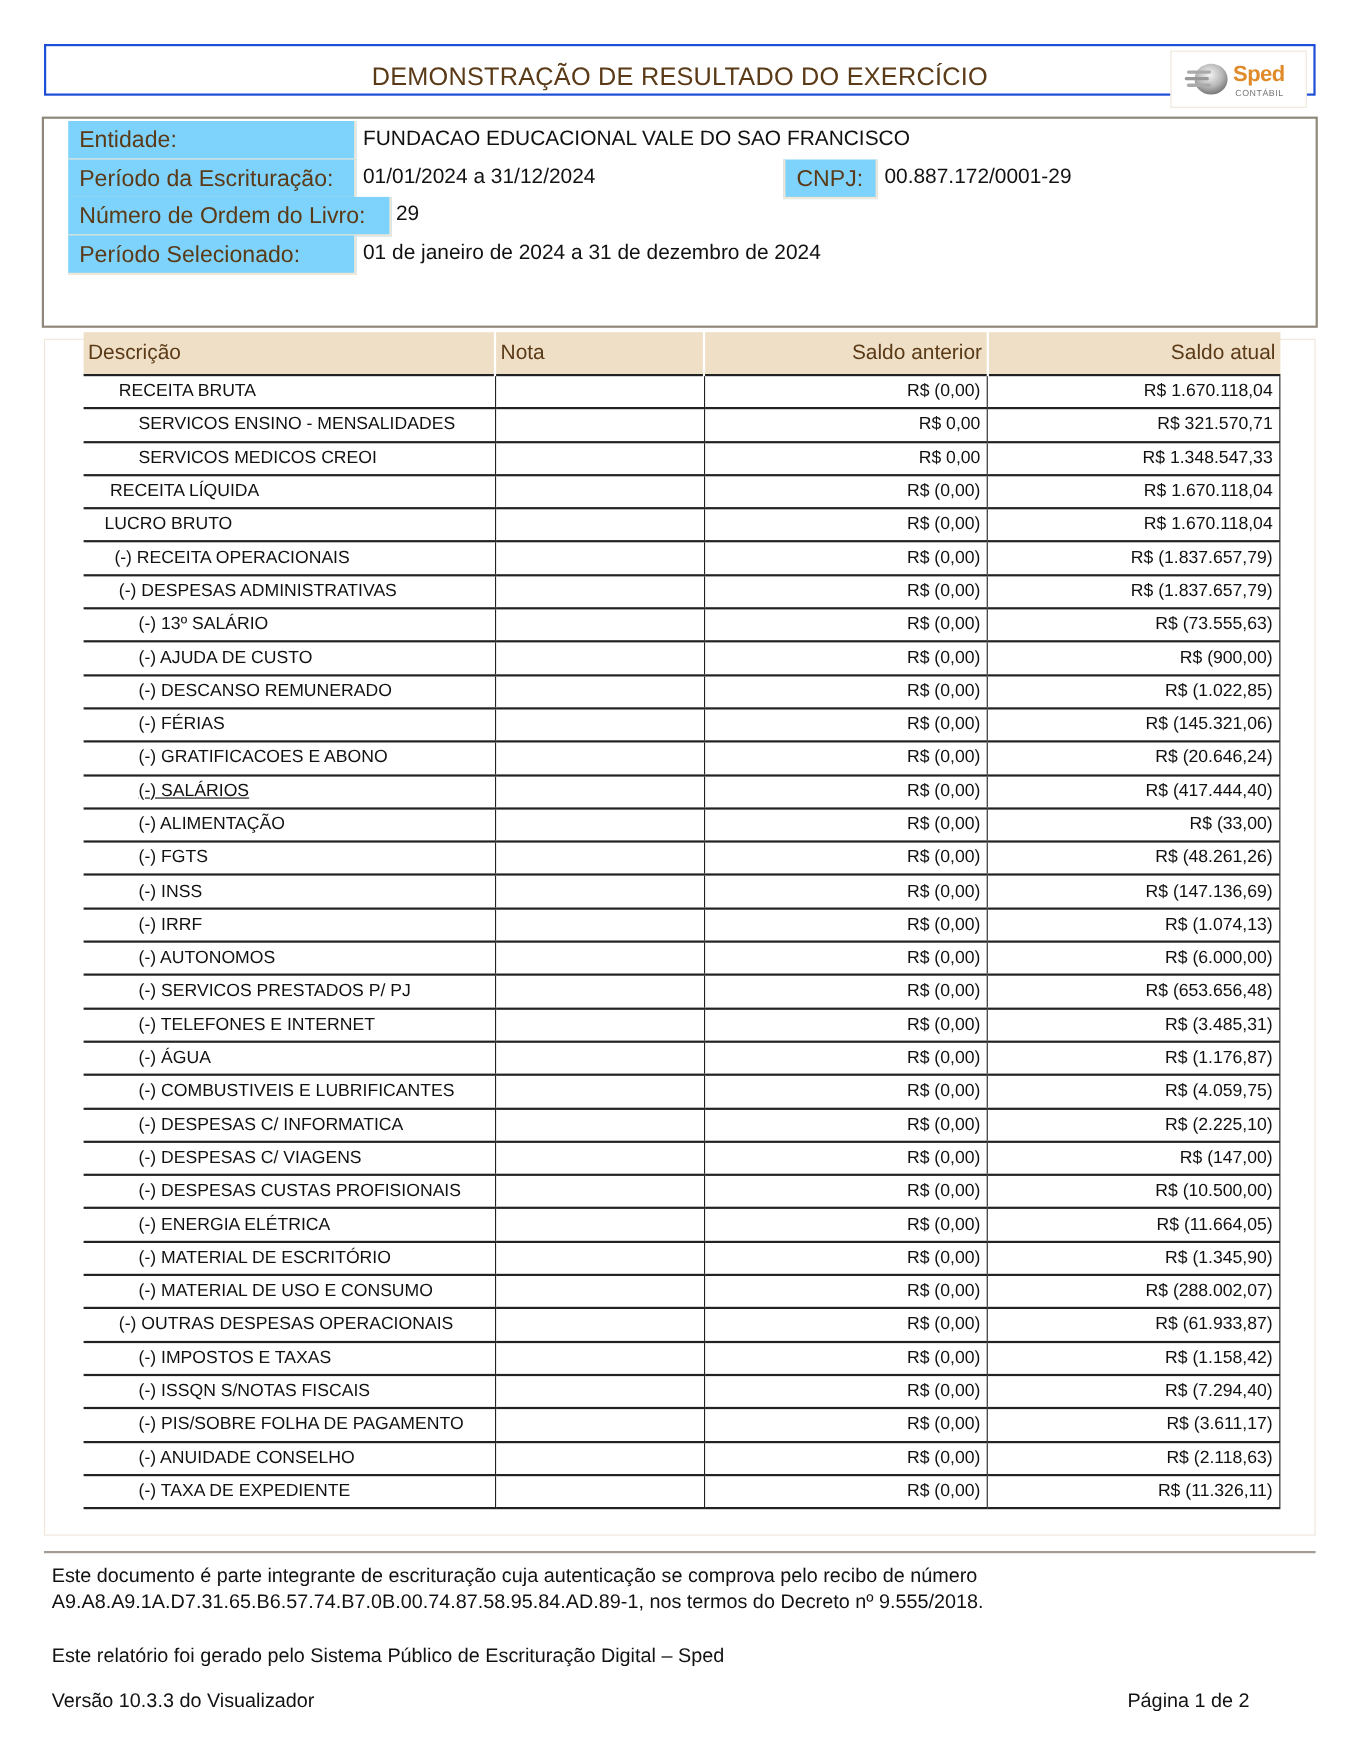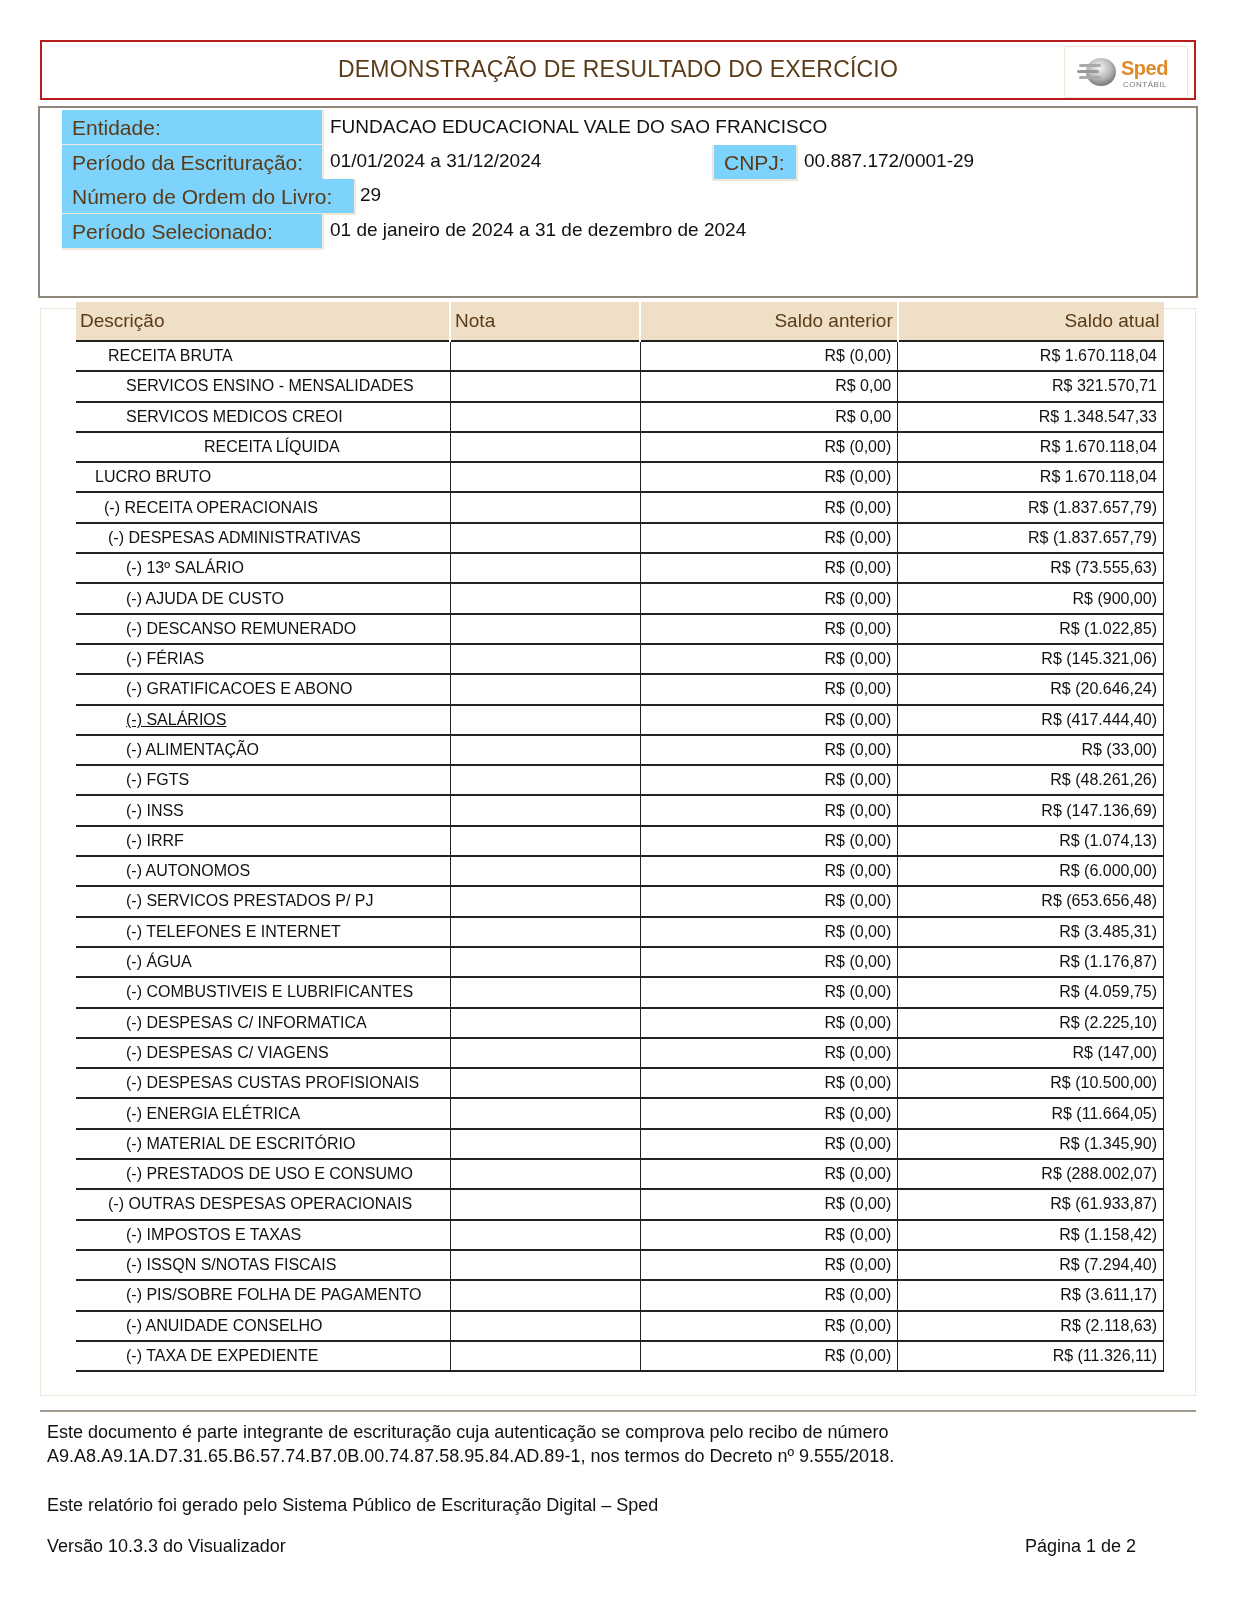--- a/index.html
+++ b/index.html
@@ -1,19 +1,19 @@
 <!DOCTYPE html>
 <html><head>
 <meta charset="utf-8">
 <style>
   html, body { margin:0; padding:0; background:#ffffff; }
   body { width:1236px; height:1600px; position:relative; overflow:hidden;
          font-family:"Liberation Sans", sans-serif; color:#111; }
-  .title-box { position:absolute; left:40px; top:40px; width:1156px; height:60px;
-               border:2px solid #b91c1c; box-sizing:border-box; }
+  .title-box { position:absolute; left:40px; top:40px; width:1156px; height:47px;
+               border:2px solid #1d4ed8; box-sizing:border-box; }
   .title { position:absolute; left:0; right:0; top:14px; text-align:center;
            font-size:23px; color:#5a3a17; letter-spacing:0.2px; }
   .logo { position:absolute; right:6px; top:4px; width:122px; height:50px;
           border:1px solid #efe6d8; background:#fff; }
   .logo .sphere { position:absolute; left:10px; top:10px; width:44px; height:30px; }
   .logo .sped { position:absolute; left:56px; top:10px; font-size:20px; color:#e08a2a;
                 font-weight:bold; letter-spacing:-0.5px; }
   .logo .contabil { position:absolute; left:58px; top:33px; font-size:8px; color:#777; letter-spacing:0.5px; }
 
   .info-box { position:absolute; left:38px; top:106px; width:1160px; height:192px;
@@ -113,21 +113,21 @@
         <td class="right">R$ 0,00</td>
         <td class="right">R$ 321.570,71</td>
       </tr>
       <tr>
         <td class="left" style="padding-left: 50px;">SERVICOS MEDICOS CREOI</td>
         <td class="left"></td>
         <td class="right">R$ 0,00</td>
         <td class="right">R$ 1.348.547,33</td>
       </tr>
       <tr>
-        <td class="left" style="padding-left: 24px; text-align: center;">RECEITA LÍQUIDA</td>
+        <td class="left" style="padding-left: 24px;">RECEITA LÍQUIDA</td>
         <td class="left"></td>
         <td class="right">R$ (0,00)</td>
         <td class="right">R$ 1.670.118,04</td>
       </tr>
       <tr>
         <td class="left" style="padding-left: 19px;">LUCRO BRUTO</td>
         <td class="left"></td>
         <td class="right">R$ (0,00)</td>
         <td class="right">R$ 1.670.118,04</td>
       </tr>
@@ -257,21 +257,21 @@
         <td class="right">R$ (0,00)</td>
         <td class="right">R$ (11.664,05)</td>
       </tr>
       <tr>
         <td class="left" style="padding-left: 50px;">(-) MATERIAL DE ESCRITÓRIO</td>
         <td class="left"></td>
         <td class="right">R$ (0,00)</td>
         <td class="right">R$ (1.345,90)</td>
       </tr>
       <tr>
-        <td class="left" style="padding-left: 50px;">(-) PRESTADOS DE USO E CONSUMO</td>
+        <td class="left" style="padding-left: 50px;">(-) MATERIAL DE USO E CONSUMO</td>
         <td class="left"></td>
         <td class="right">R$ (0,00)</td>
         <td class="right">R$ (288.002,07)</td>
       </tr>
       <tr>
         <td class="left" style="padding-left: 32px;">(-) OUTRAS DESPESAS OPERACIONAIS</td>
         <td class="left"></td>
         <td class="right">R$ (0,00)</td>
         <td class="right">R$ (61.933,87)</td>
       </tr>

